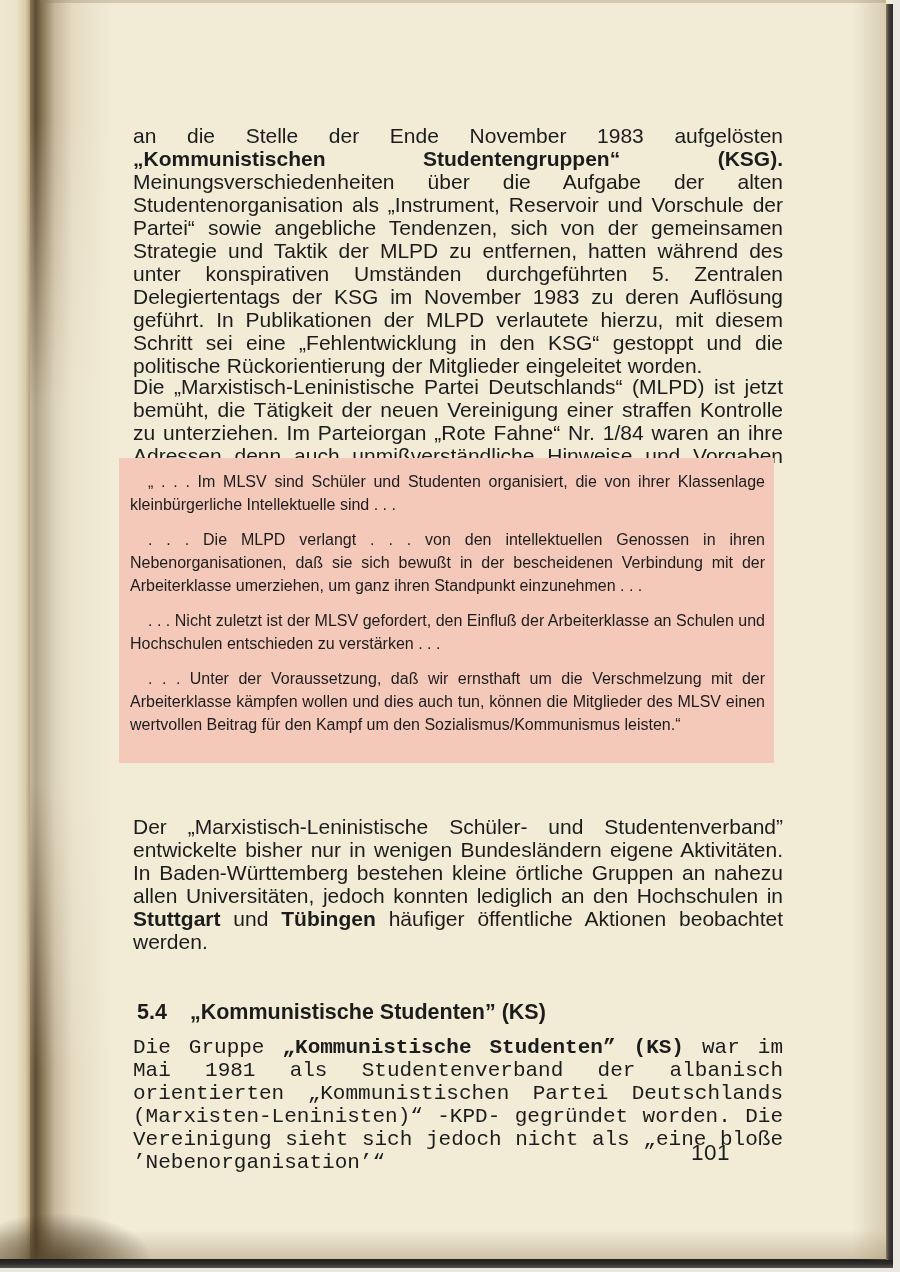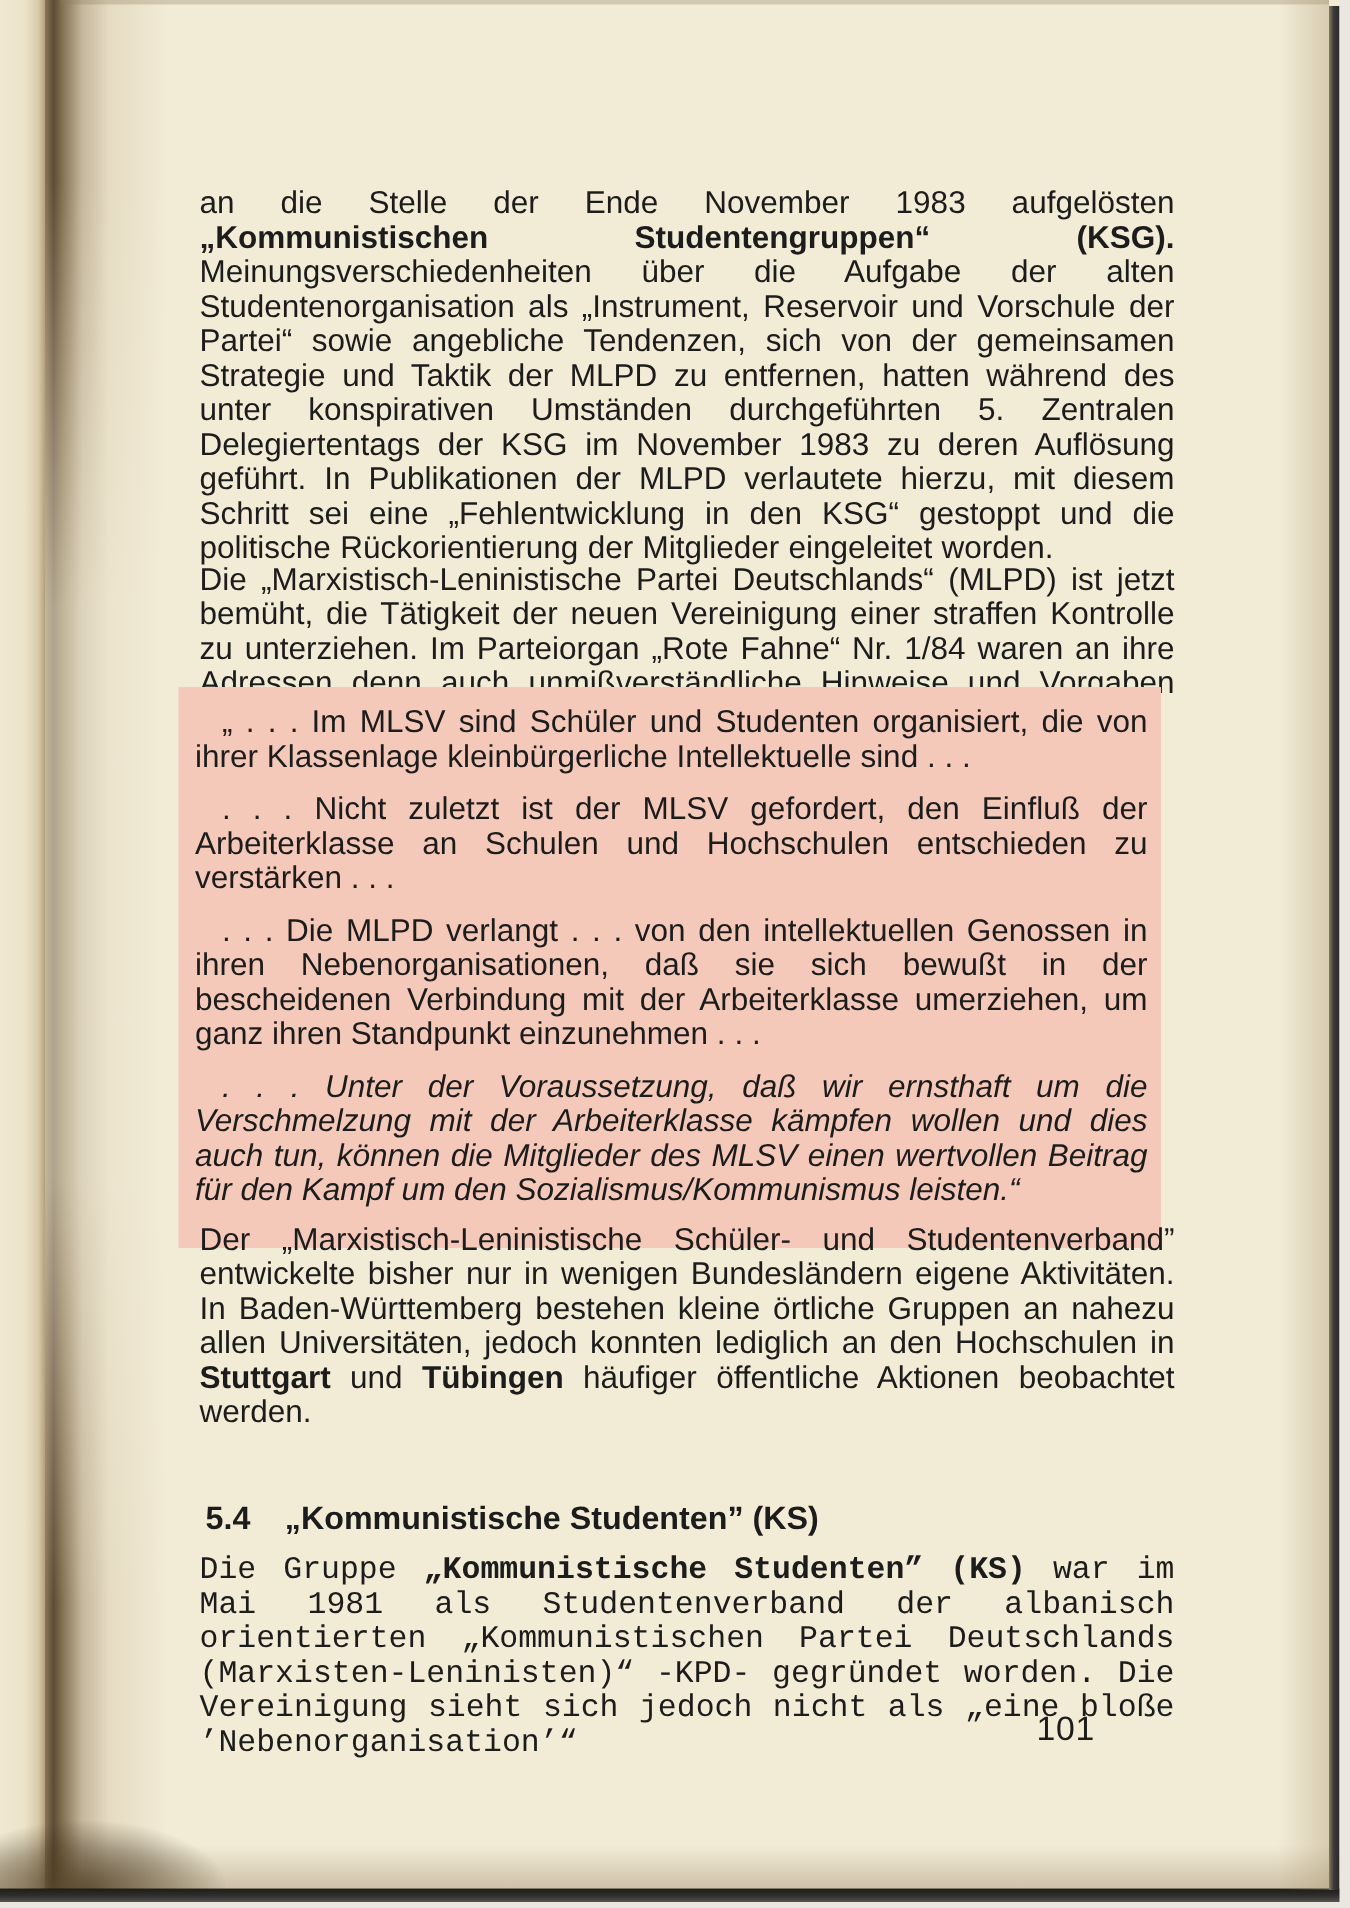--- a/index.html
+++ b/index.html
@@ -45,24 +45,24 @@
   .p1{top:112px;}
   .p2{top:363px;}
   .p3{top:803px;}
   .p4{top:1024px;text-align-last:justify;font-family:Liberation Mono, monospace;}
   .quote{
     position:absolute;left:119px;top:458px;width:655px;box-sizing:border-box;
     background:var(--quote-background,#f5c9ba);
     padding:12px 9px 11px 11px;min-height:300px;
   }
   .quote p{
-    margin:0 0 12px 0;font-size:21px;line-height:23px;text-align:justify;
+    margin:0 0 12px 0;font-size:16px;line-height:23px;text-align:justify;
     text-indent:18px;hyphens:auto;-webkit-hyphens:auto;
   }
-  .quote p:last-child{margin-bottom:16px;font-style:italic;}
+  .quote p:last-child{margin-bottom:16px;}
   .heading{
     position:absolute;left:121px;top:984px;margin:16px;width:650px;
     font-size:21.5px;line-height:24px;font-weight:700;
   }
   .heading .num{display:inline-block;margin-right:17px;}
   .pagenum{
     position:absolute;left:691px;top:1140px;
     font-size:22.5px;letter-spacing:.5px;text-align:right;
   }
 </style>
@@ -72,22 +72,22 @@
 <div class="left-strip"></div>
 <div class="crease"></div>
 <div class="crease-fade"></div>
 <div class="top-edge"></div>
 
 <p class="txt p1"><span>an die Stelle der Ende November 1983 aufgelösten </span><b>„Kommunistischen Studentengruppen“ (KSG).</b><span> Meinungsverschiedenheiten über die Aufgabe der alten Studentenorganisation als „Instrument, Reservoir und Vorschule der Partei“ sowie angebliche Tendenzen, sich von der gemeinsamen Strategie und Taktik der MLPD zu entfernen, hatten während des unter konspirativen Umständen durchgeführten 5. Zentralen Delegiertentags der KSG im November 1983 zu deren Auflösung geführt. In Publikationen der MLPD verlautete hierzu, mit diesem Schritt sei eine „Fehlentwicklung in den KSG“ gestoppt und die politische Rückorientierung der Mitglieder eingeleitet worden.</span></p>
 <p class="txt p2"><span>Die „Marxistisch-Leninistische Partei Deutschlands“ (MLPD) ist jetzt bemüht, die Tätigkeit der neuen Vereinigung einer straffen Kontrolle zu unterziehen. Im Parteiorgan „Rote Fahne“ Nr. 1/84 waren an ihre Adressen denn auch unmißverständliche Hinweise und Vorgaben gerichtet:</span></p>
 
 <div class="quote">
   <p>„ . . . Im MLSV sind Schüler und Studenten organisiert, die von ihrer Klassenlage kleinbürgerliche Intellektuelle sind . . .</p>
+  <p>. . . Die MLPD verlangt . . . von den intellektuellen Genossen in ihren Nebenorganisationen, daß sie sich bewußt in der bescheidenen Verbindung mit der Arbeiterklasse umerziehen, um ganz ihren Standpunkt einzunehmen . . .</p>
   <p>. . . Nicht zuletzt ist der MLSV gefordert, den Einfluß der Arbeiterklasse an Schulen und Hochschulen entschieden zu verstärken . . .</p>
-  <p>. . . Die MLPD verlangt . . . von den intellektuellen Genossen in ihren Nebenorganisationen, daß sie sich bewußt in der bescheidenen Verbindung mit der Arbeiterklasse umerziehen, um ganz ihren Standpunkt einzunehmen . . .</p>
   <p>. . . Unter der Voraussetzung, daß wir ernsthaft um die Verschmelzung mit der Arbeiterklasse kämpfen wollen und dies auch tun, können die Mitglieder des MLSV einen wertvollen Beitrag für den Kampf um den Sozialismus/Kommunismus leisten.“</p>
 </div>
 
 <p class="txt p3"><span>Der „Marxistisch-Leninistische Schüler- und Studentenverband” entwickelte bisher nur in wenigen Bundesländern eigene Aktivitäten. In Baden-Württemberg bestehen kleine örtliche Gruppen an nahezu allen Universitäten, jedoch konnten lediglich an den Hochschulen in </span><b>Stuttgart</b><span> und </span><b>Tübingen</b><span> häufiger öffentliche Aktionen beobachtet werden.</span></p>
 
 <h2 class="heading">
   <span class="num">5.4</span>
   <span>„Kommunistische Studenten” (KS)</span>
 </h2>
 

